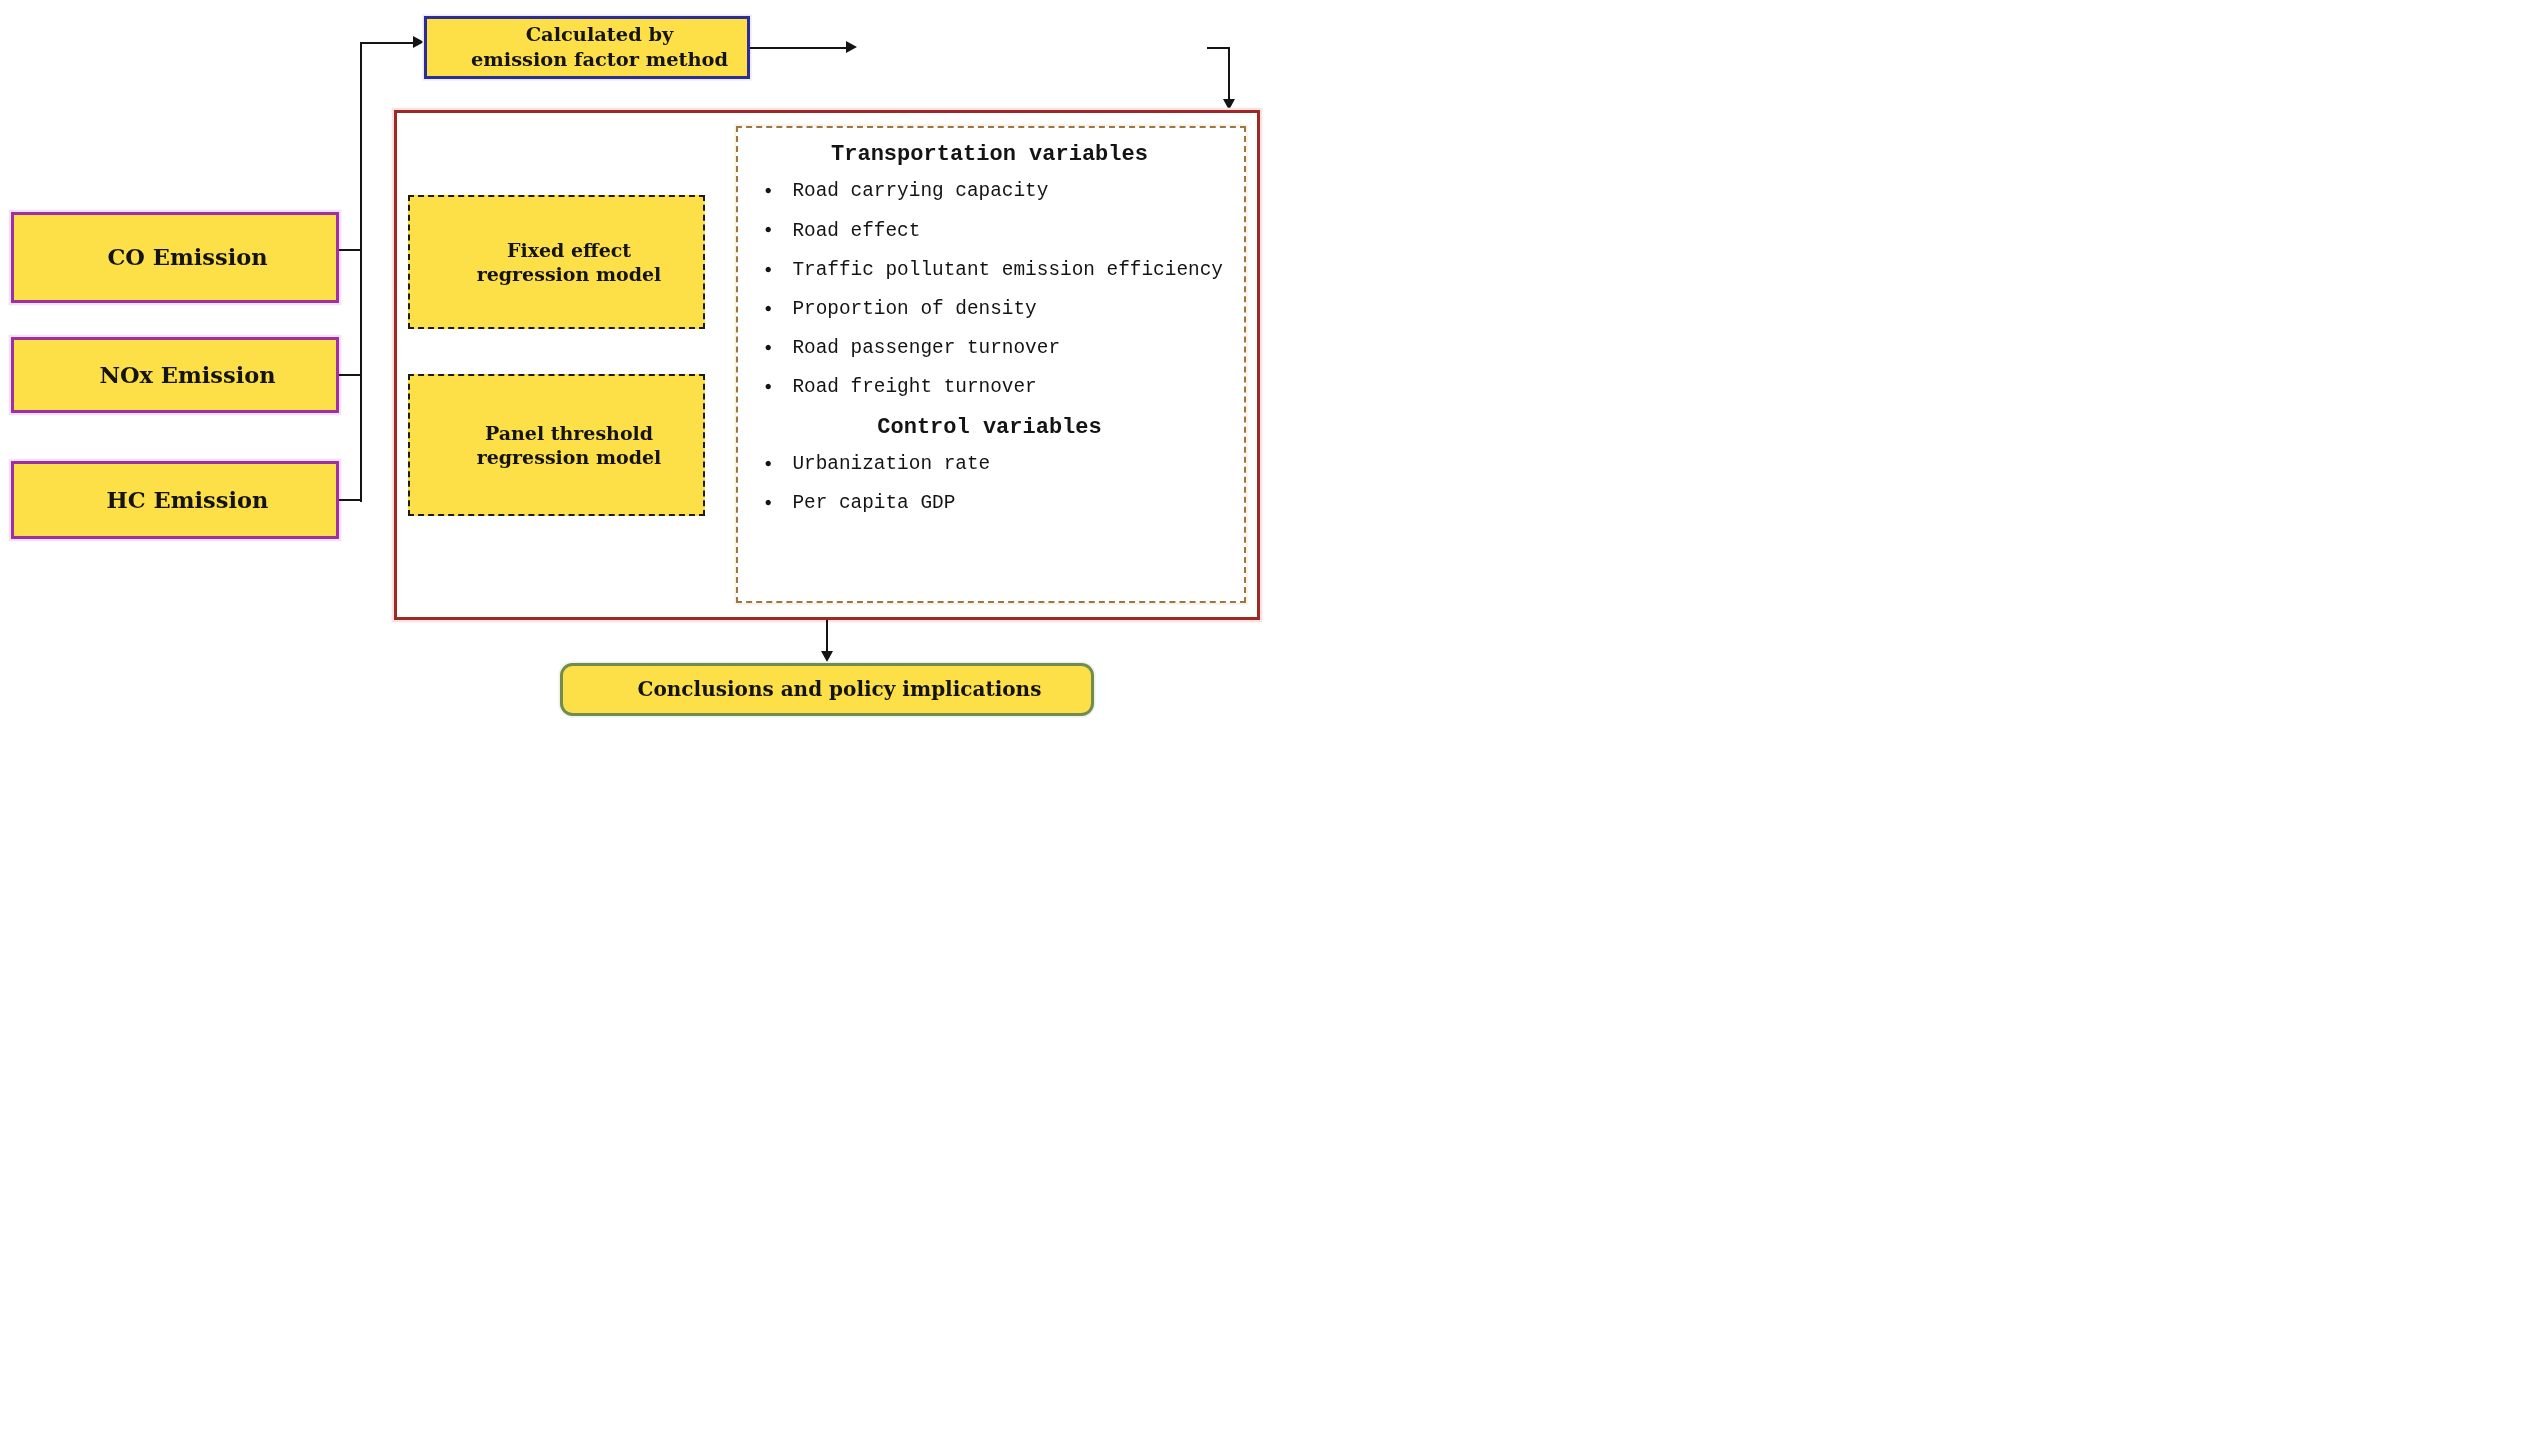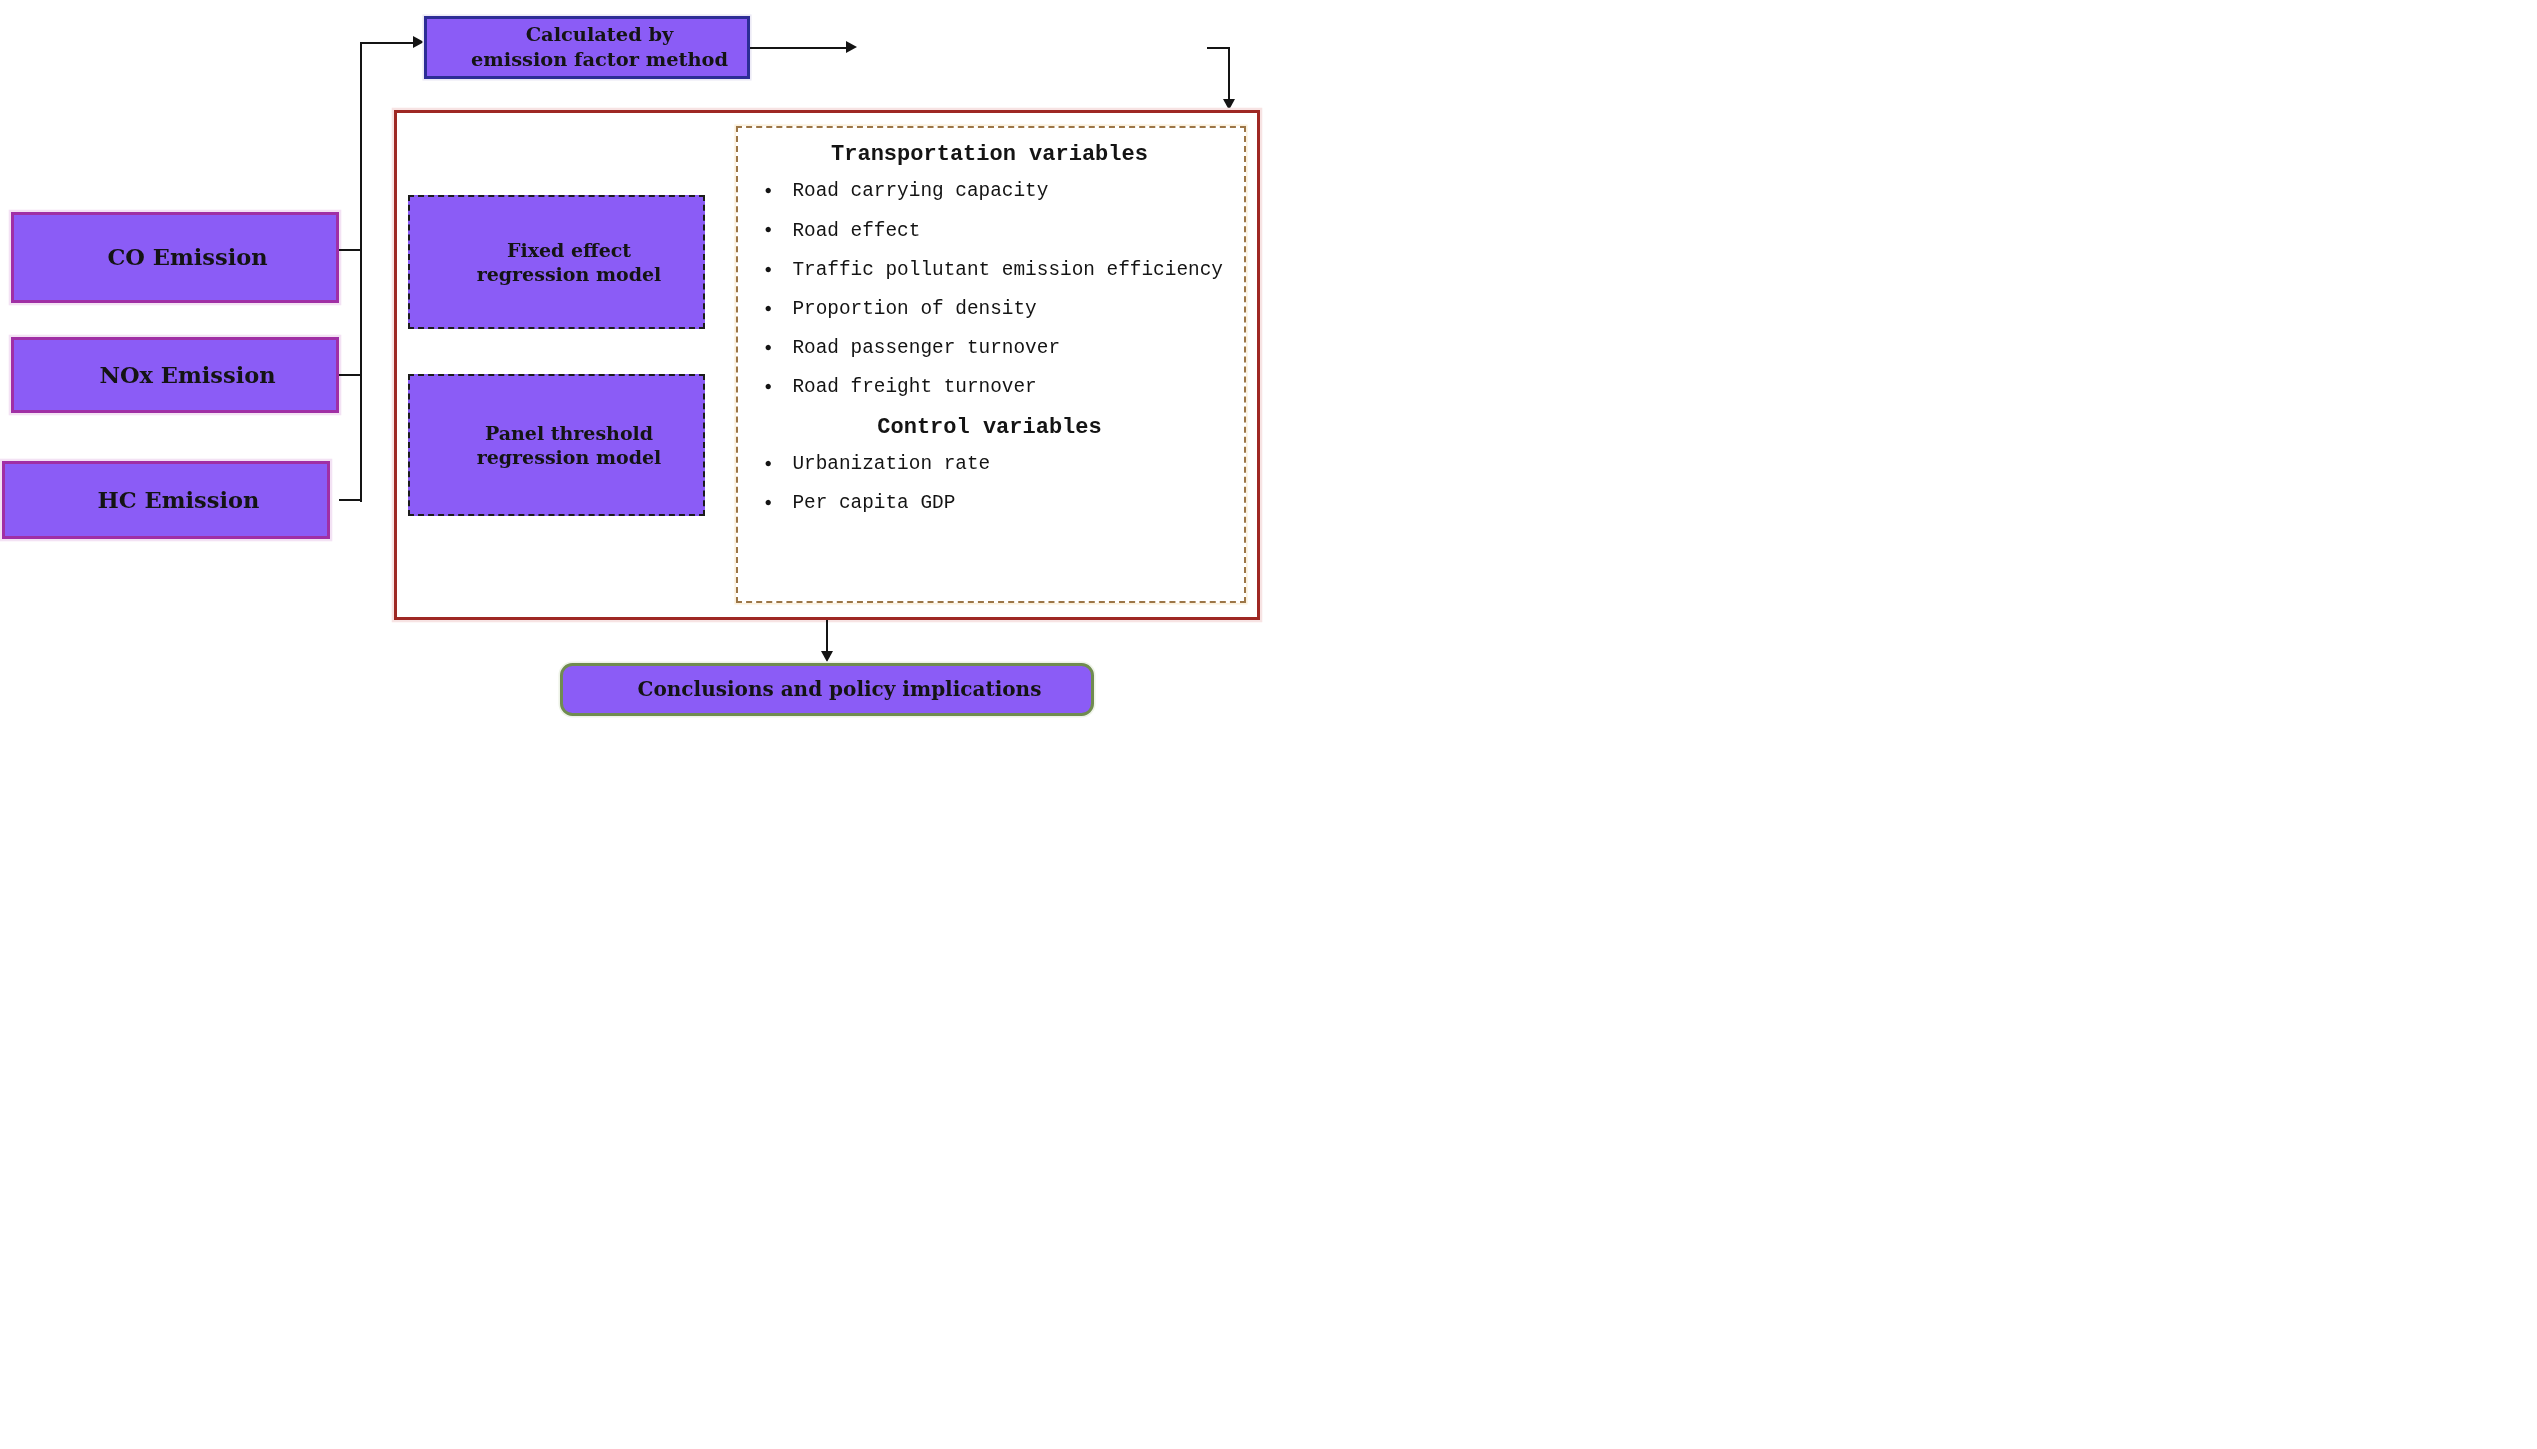--- a/index.html
+++ b/index.html
@@ -1,21 +1,21 @@
 <!DOCTYPE html>
 <html style="font-size:12.4px"><head>
 <meta charset="utf-8">
 <style>
   html,body{margin:0;padding:0;background:#ffffff;}
   .canvas{
     position:relative;width:1269px;height:725px;background:#ffffff;
     font-family:"DejaVu Serif","Liberation Serif",serif;color:#141414;overflow:hidden;
   }
   .box{
-    position:absolute;background:#8b5cf6;display:flex;align-items:center;justify-content:center;
+    position:absolute;background:#fde047;display:flex;align-items:center;justify-content:center;
     text-align:center;box-sizing:border-box;padding-left:25px;
   }
   .lbl{white-space:pre-line;line-height:1.28;}
   .blue-box{border:3.9px solid #2d2d96;font-weight:bold;font-size:19.4px;box-shadow:0 0 0 1.6px #eceaf6;}
   .purple-box{border:3.1px solid #a02fa5;font-weight:bold;font-size:22.5px;box-shadow:0 0 0 2.3px #f3e2f4;}
   .model-box{border:2.3px dashed #1c1c1c;font-weight:bold;font-size:19px;}
   .red-box{position:absolute;border:3.9px solid #9e2823;background:#ffffff;box-sizing:border-box;box-shadow:0 0 0 2.3px #f7e3e3;}
   .orange-panel{
     position:absolute;border:2.3px dashed #9c7647;background:#ffffff;box-sizing:border-box;
     padding:6.2px 17px 6.2px 14px;box-shadow:0 0 0 1.6px #fbf0dd;font-family:Liberation Mono, monospace;
@@ -34,21 +34,21 @@
 <body>
 
 <div class="canvas">
 
   <div class="box purple-box" style="left:11px;top:212px;width:328px;height:91px;">
     <span class="lbl">CO Emission</span>
   </div>
   <div class="box purple-box" style="left:11px;top:337px;width:328px;height:76px;">
     <span class="lbl">NOx Emission</span>
   </div>
-  <div class="box purple-box" style="left:2px;top:461px;width:328px;height:78px;">
+  <div class="box purple-box" style="left:11px;top:461px;width:328px;height:78px;">
     <span class="lbl">HC Emission</span>
   </div>
 
   <div class="line" style="left:339px;top:249px;width:23px;height:2.3px;"></div>
   <div class="line" style="left:339px;top:374px;width:23px;height:2.3px;"></div>
   <div class="line" style="left:339px;top:499px;width:23px;height:2.3px;"></div>
   <div class="line" style="left:360px;top:42px;width:2.3px;height:460px;"></div>
   <div class="line" style="left:360px;top:42px;width:54px;height:2.3px;"></div>
   <div class="tri-right" style="left:413px;top:36px;"></div>
 

